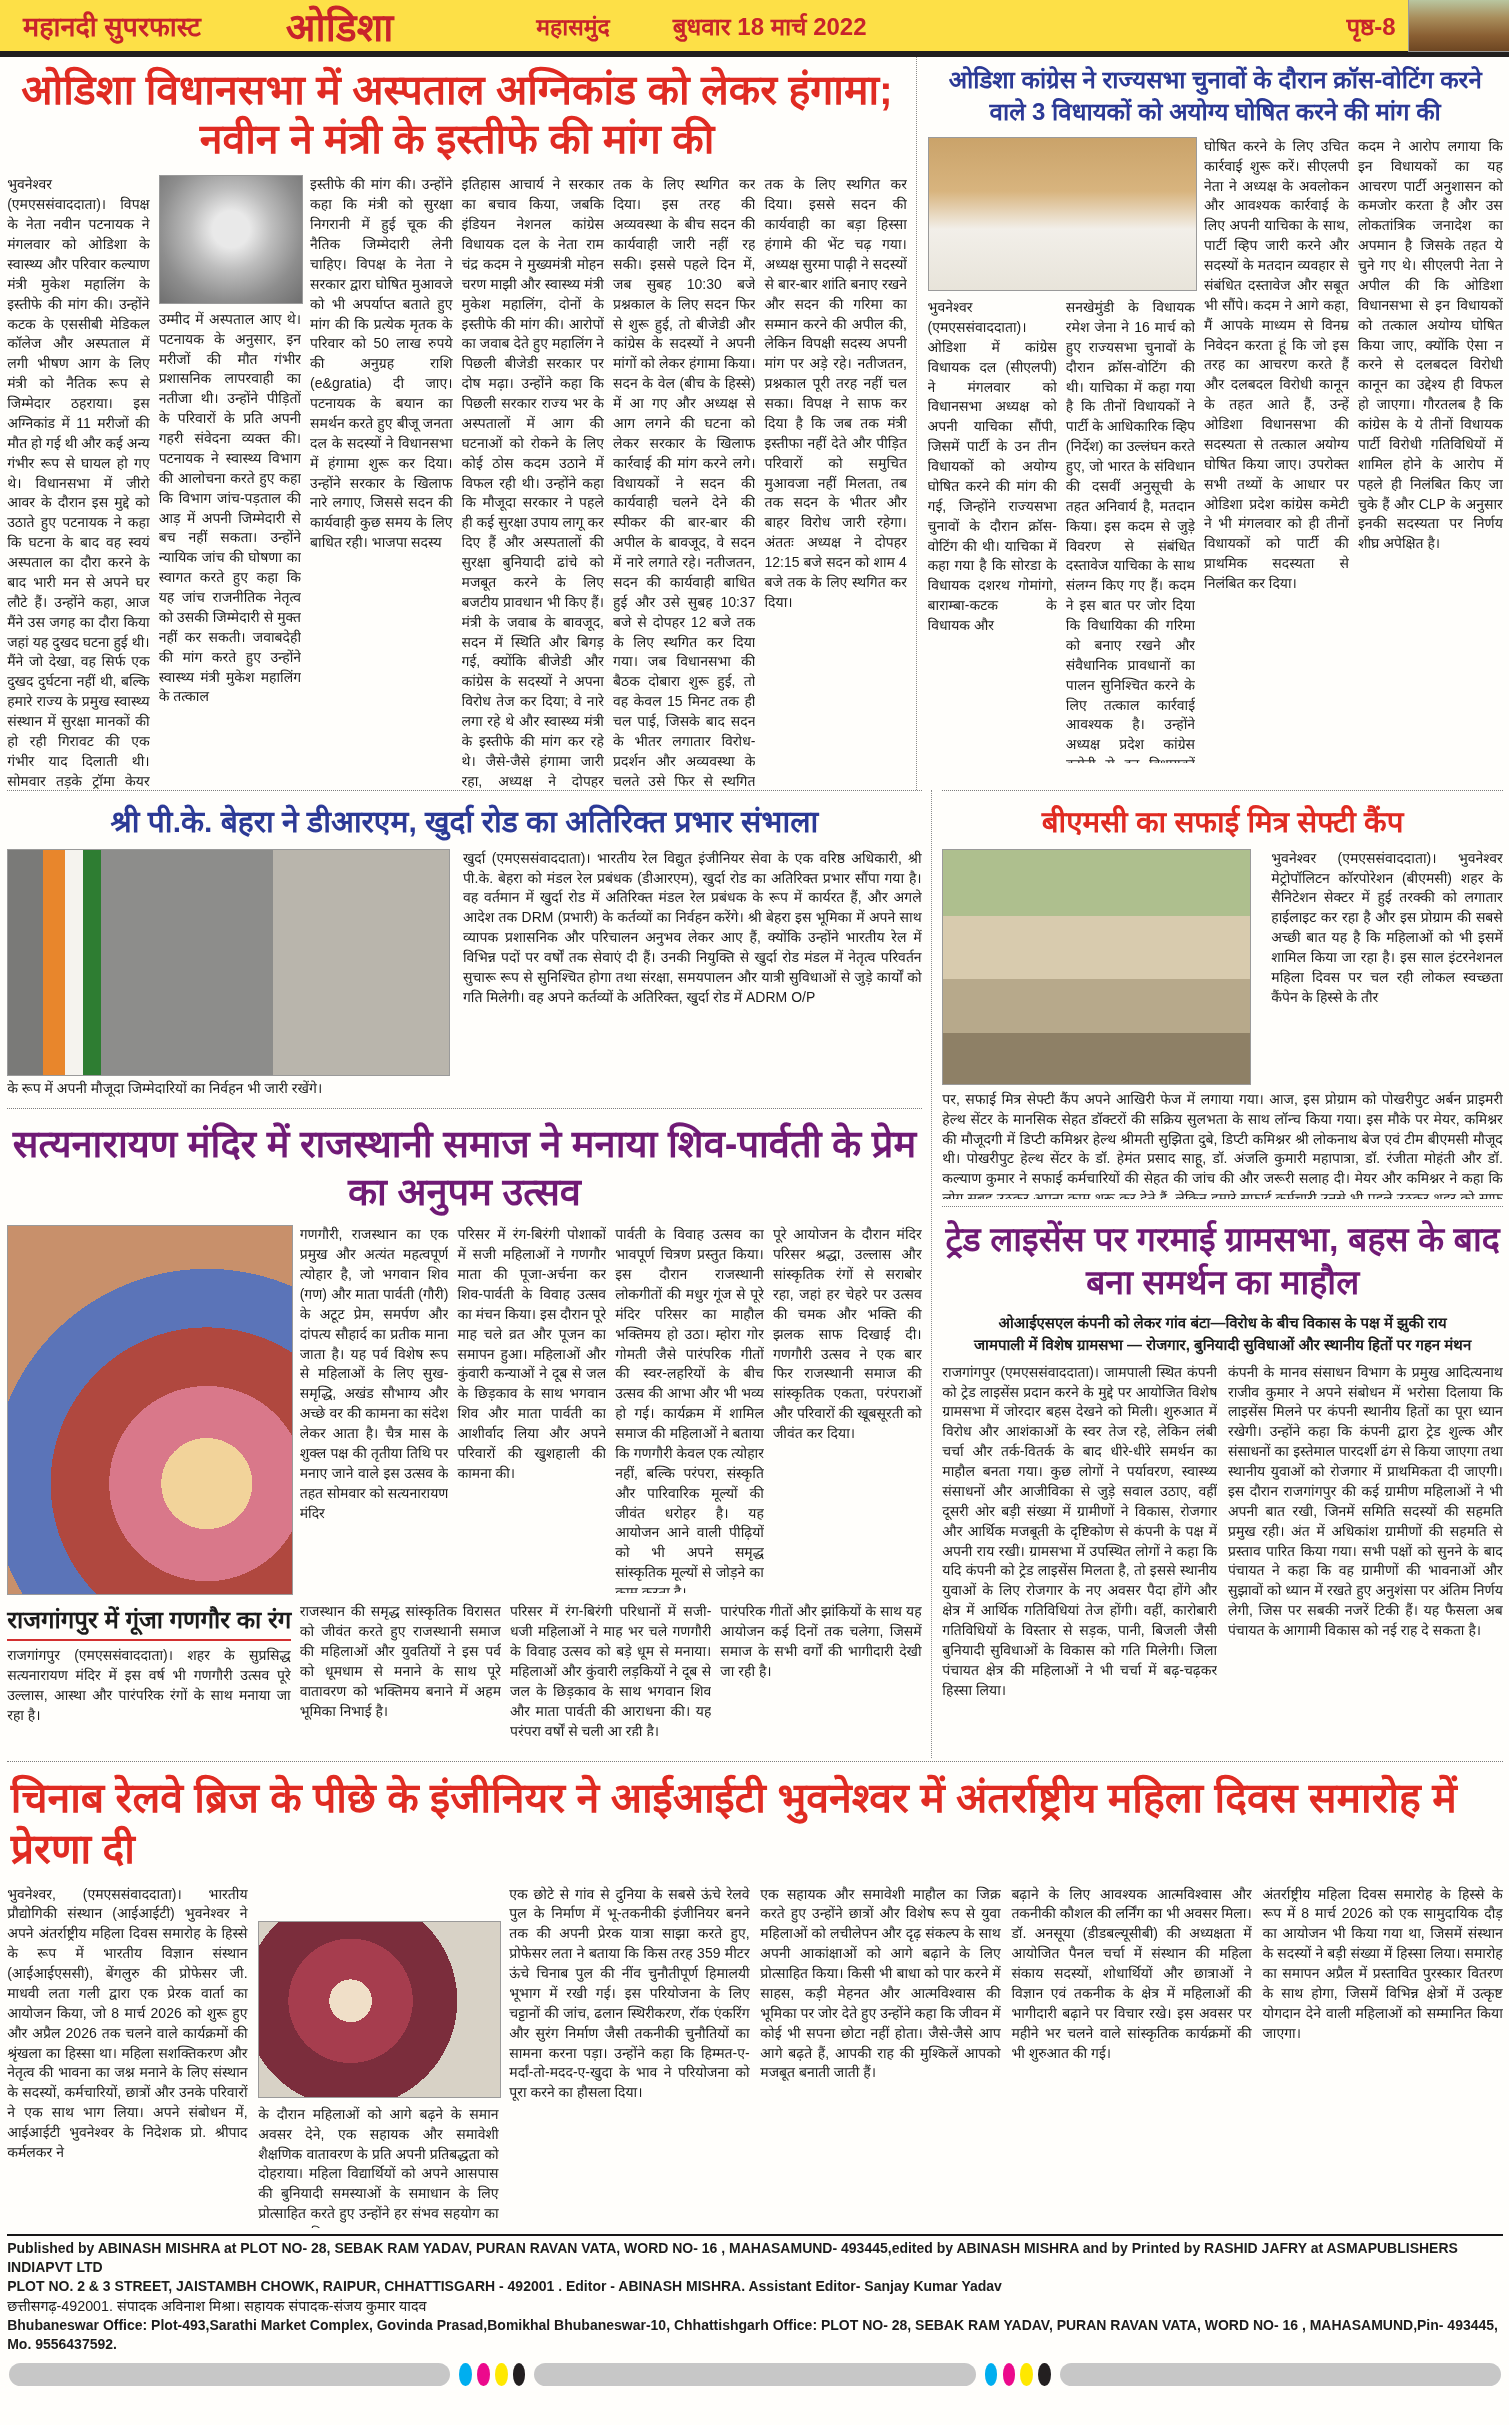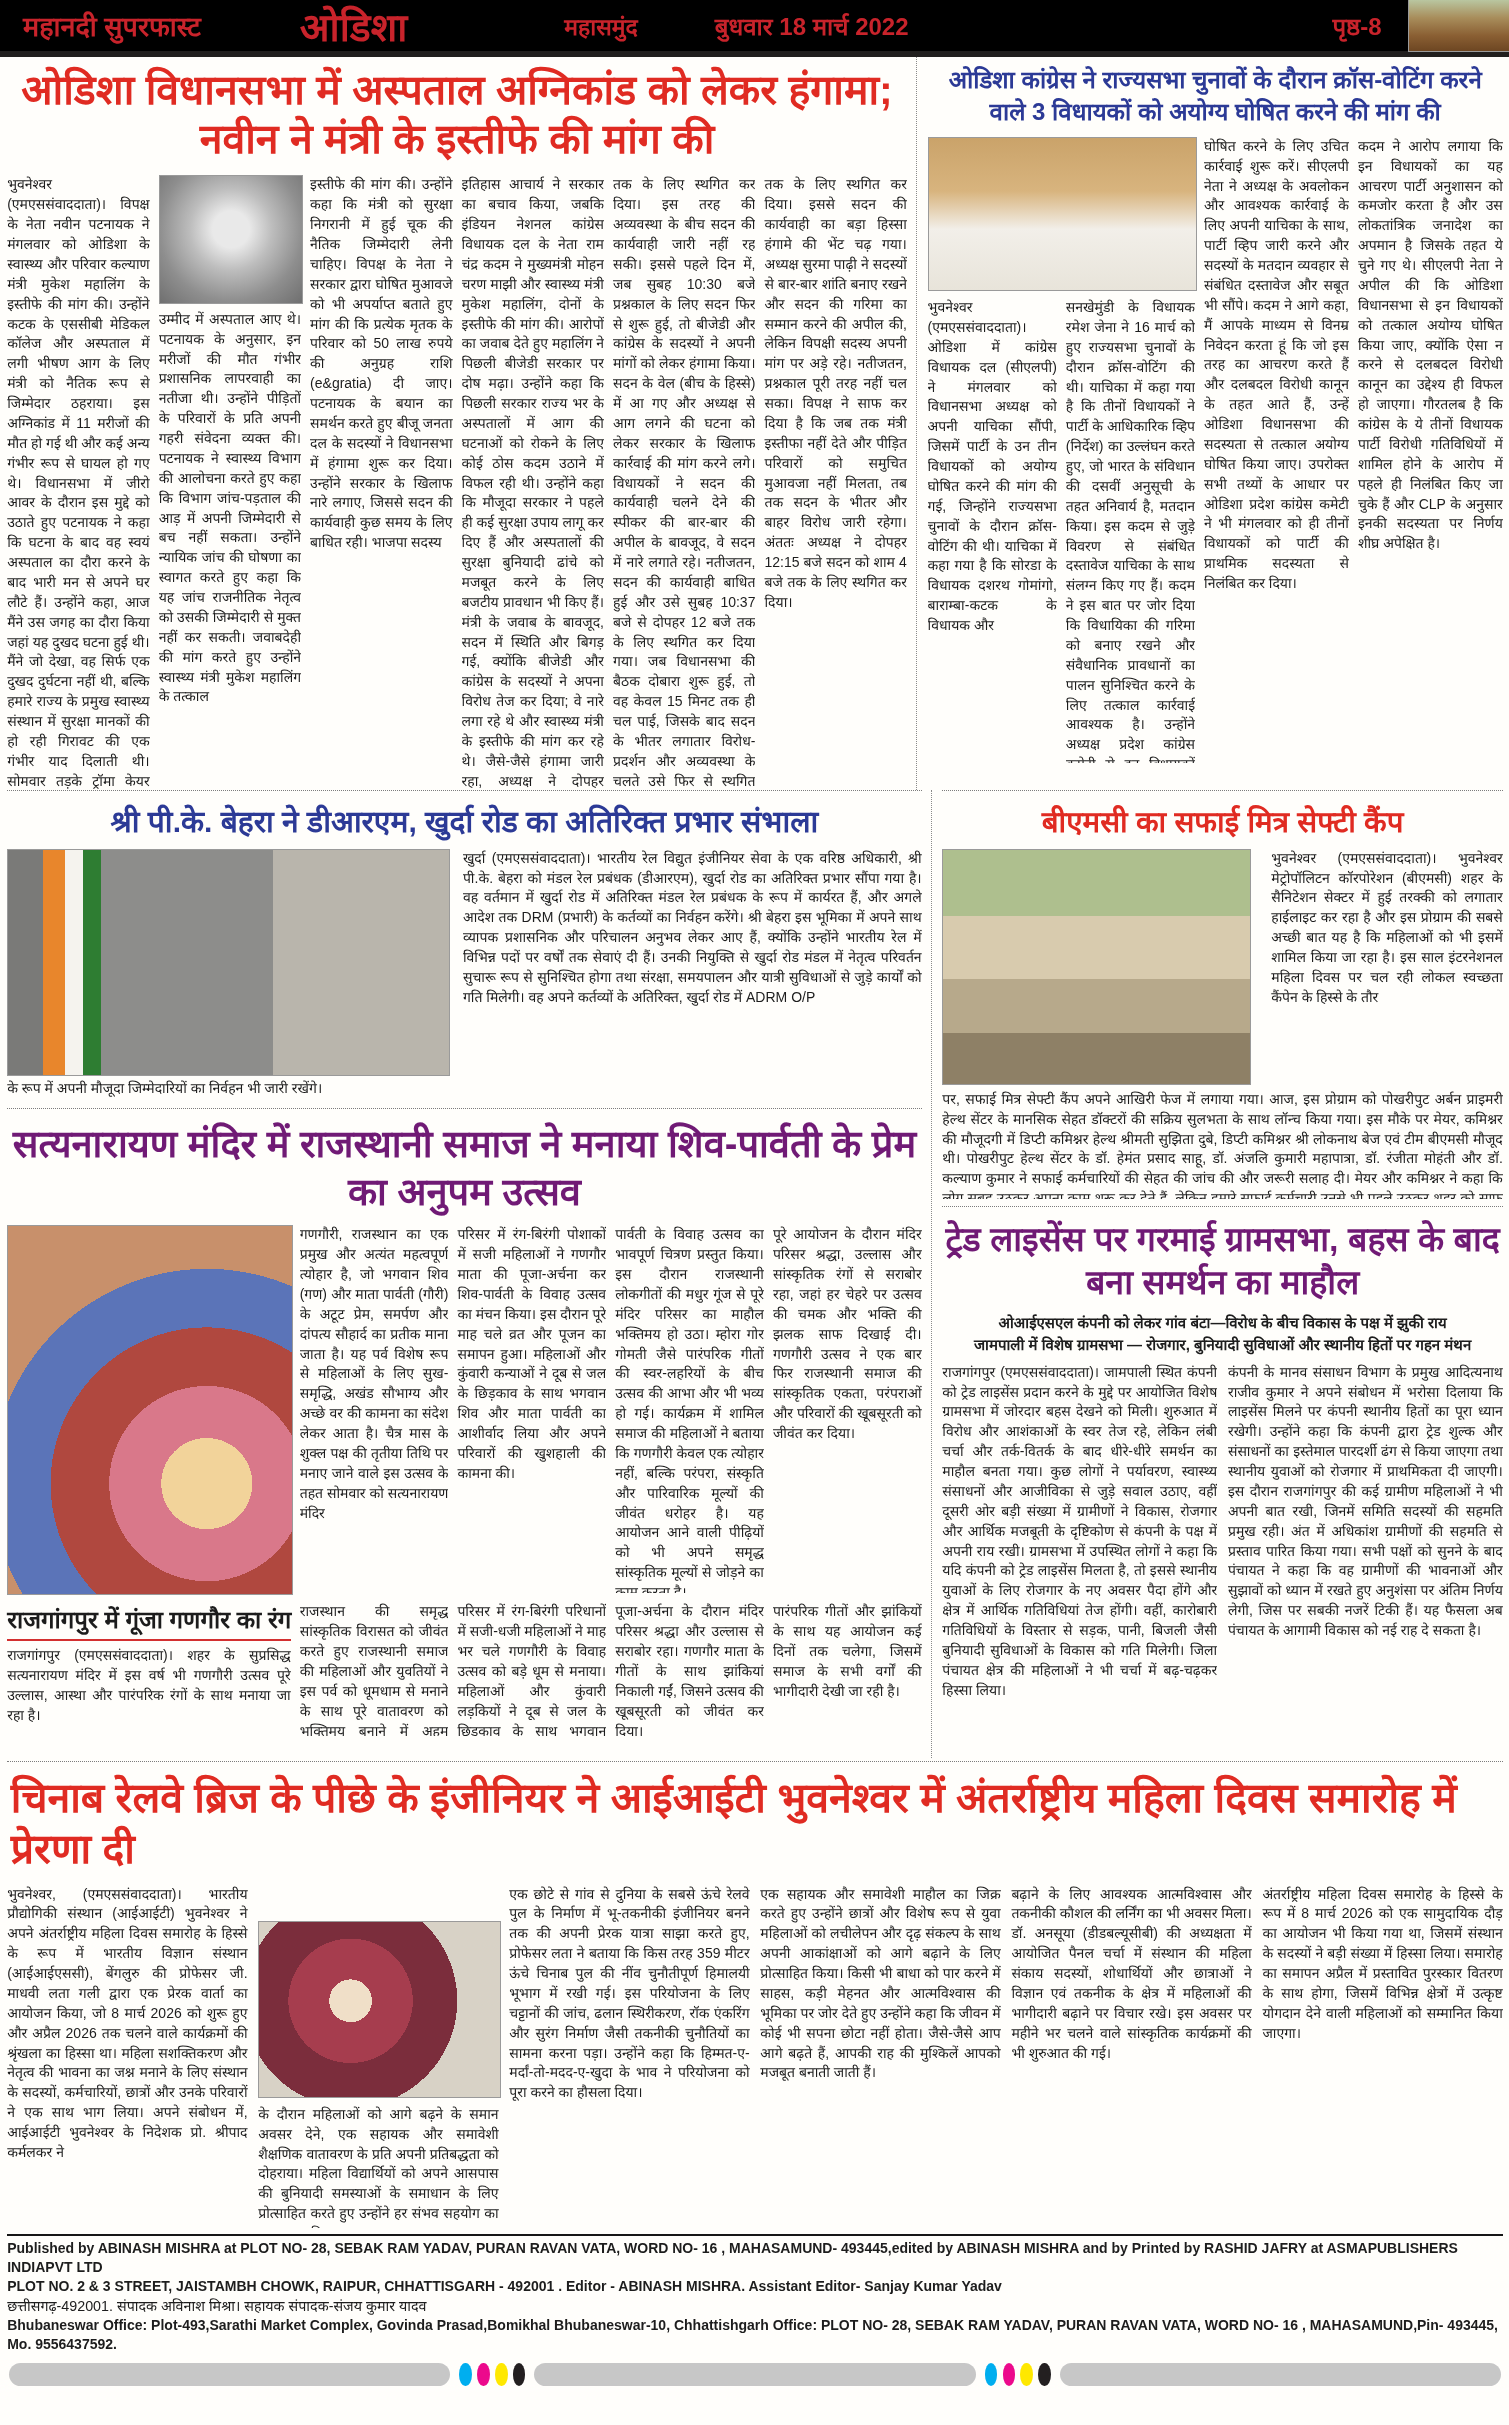--- a/index.html
+++ b/index.html
@@ -1,19 +1,19 @@
 <!DOCTYPE html>
 <html style="font-size:14.3px"><head>
 <meta charset="utf-8">
 <style>
   html,body{margin:0;padding:0;background:#ffffff;}
   .page{position:relative;width:1510px;height:2426px;margin:0 auto;background:#fffefb;
         font-family:"Liberation Sans","DejaVu Sans",sans-serif;color:#1d1d1d;overflow:hidden;}
   
-  .masthead{height:51px;background:#000000;display:flex;align-items:center;position:relative;gap:14px;}
+  .masthead{height:51px;background:#fde047;display:flex;align-items:center;position:relative;}
   .masthead .red{color:#c8232b;font-weight:bold;}
   .paper-name{font-size:27px;margin-left:23px;}
   .edition{font-size:39px;margin-left:85px;}
   .city{font-size:23px;margin-left:143px;}
   .date-line{font-size:24px;margin-left:63px;}
   .page-no{font-size:24px;margin-left:auto;margin-right:12.5px;}
   .temple-photo{width:100px;height:51px;flex:0 0 auto;
      background:linear-gradient(180deg,#b9c6a0 0%,#a88d5b 35%,#8a5f33 70%,#6d4622 100%);}
   .black-rule{height:6.3px;background:#211f1e;}
   
@@ -163,21 +163,20 @@
           <div class="ncol col-text">पार्वती के विवाह उत्सव का भावपूर्ण चित्रण प्रस्तुत किया। इस दौरान राजस्थानी लोकगीतों की मधुर गूंज से पूरे मंदिर परिसर का माहौल भक्तिमय हो उठा। म्होरा गोर गोमती जैसे पारंपरिक गीतों की स्वर-लहरियों के बीच उत्सव की आभा और भी भव्य हो गई। कार्यक्रम में शामिल समाज की महिलाओं ने बताया कि गणगौरी केवल एक त्योहार नहीं, बल्कि परंपरा, संस्कृति और पारिवारिक मूल्यों की जीवंत धरोहर है। यह आयोजन आने वाली पीढ़ियों को भी अपने समृद्ध सांस्कृतिक मूल्यों से जोड़ने का काम करता है।</div>
           <div class="ncol col-text">पूरे आयोजन के दौरान मंदिर परिसर श्रद्धा, उल्लास और सांस्कृतिक रंगों से सराबोर रहा, जहां हर चेहरे पर उत्सव की चमक और भक्ति की झलक साफ दिखाई दी। गणगौरी उत्सव ने एक बार फिर राजस्थानी समाज की सांस्कृतिक एकता, परंपराओं और परिवारों की खूबसूरती को जीवंत कर दिया।</div>
         </div>
         <div class="satya-strip">
           <div class="strip-sub">
             <h3>राजगांगपुर में गूंजा गणगौर का रंग</h3>
             <div class="col-text" style="height:93px">राजगांगपुर (एमएससंवाददाता)। शहर के सुप्रसिद्ध सत्यनारायण मंदिर में इस वर्ष भी गणगौरी उत्सव पूरे उल्लास, आस्था और पारंपरिक रंगों के साथ मनाया जा रहा है।</div>
           </div>
           <div class="ncol col-text">राजस्थान की समृद्ध सांस्कृतिक विरासत को जीवंत करते हुए राजस्थानी समाज की महिलाओं और युवतियों ने इस पर्व को धूमधाम से मनाने के साथ पूरे वातावरण को भक्तिमय बनाने में अहम भूमिका निभाई है।</div>
           <div class="ncol col-text">परिसर में रंग-बिरंगी परिधानों में सजी-धजी महिलाओं ने माह भर चले गणगौरी के विवाह उत्सव को बड़े धूम से मनाया। महिलाओं और कुंवारी लड़कियों ने दूब से जल के छिड़काव के साथ भगवान शिव और माता पार्वती की आराधना की। यह परंपरा वर्षों से चली आ रही है।</div>
-          <div class="ncol col-text">पूजा-अर्चना के दौरान मंदिर परिसर श्रद्धा और उल्लास से सराबोर रहा। गणगौर माता के गीतों के साथ झांकियां निकाली गईं, जिसने उत्सव की खूबसूरती को जीवंत कर दिया।</div>
           <div class="ncol col-text">पारंपरिक गीतों और झांकियों के साथ यह आयोजन कई दिनों तक चलेगा, जिसमें समाज के सभी वर्गों की भागीदारी देखी जा रही है।</div>
         </div>
       </section>
     </div>
 
     <div class="mid-right">
 
       <section class="art-bmc">
         <h2 class="red-h">बीएमसी का सफाई मित्र सेफ्टी कैंप</h2>
         <div class="bmc-top">

